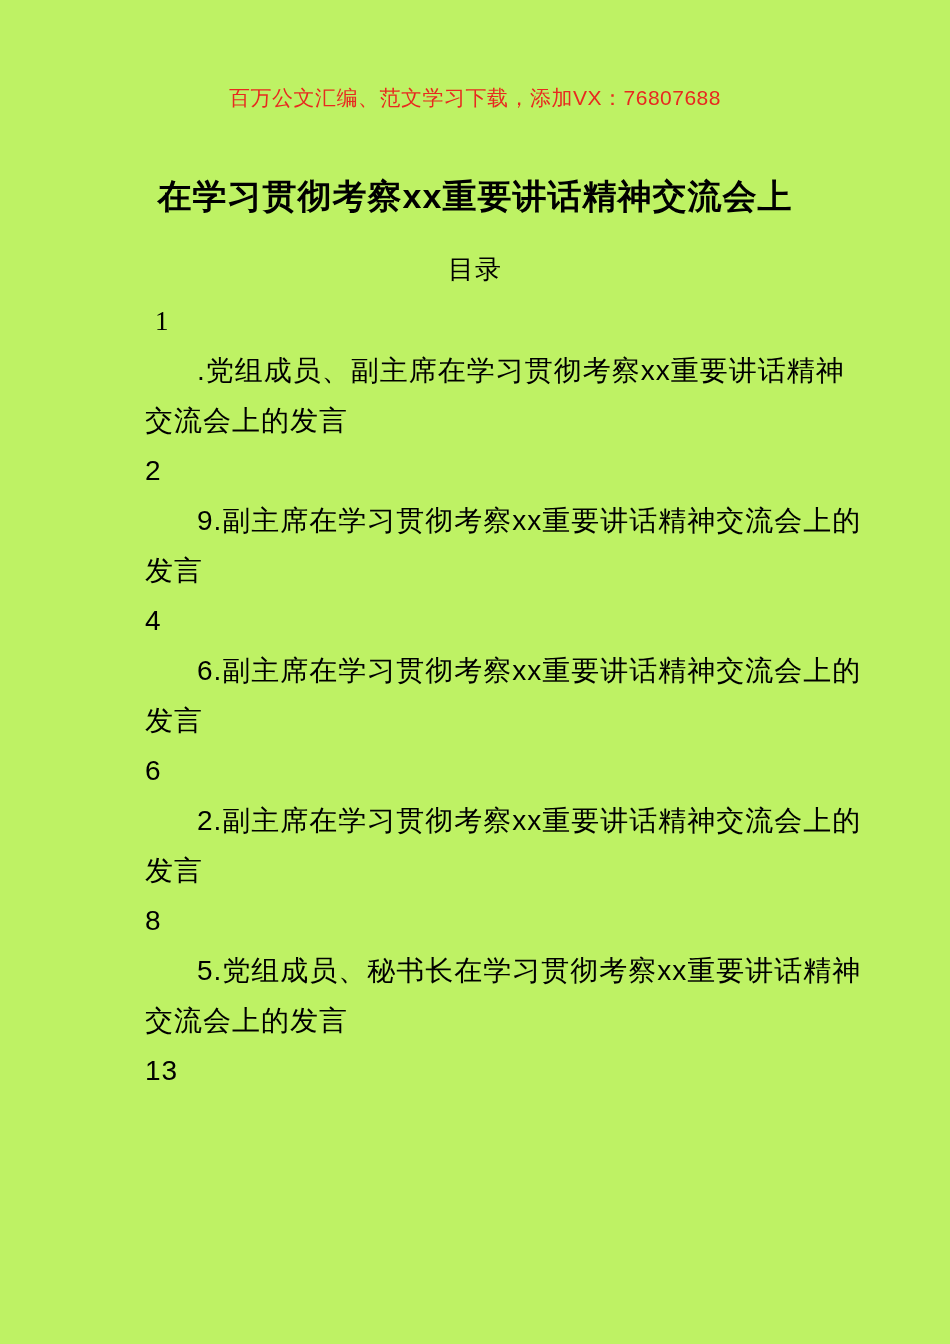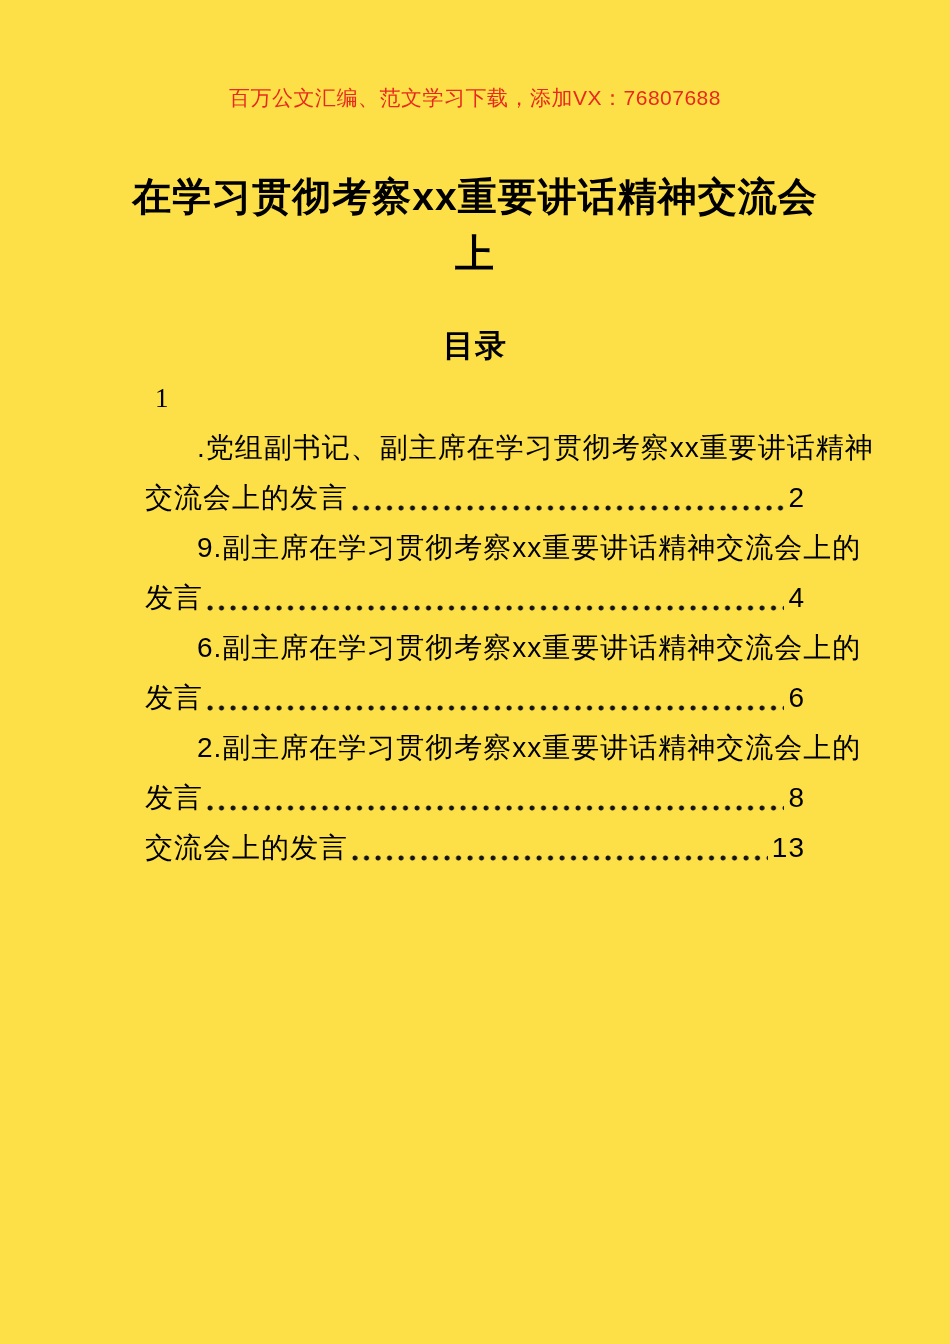--- a/index.html
+++ b/index.html
@@ -6,47 +6,47 @@
   body {
     width: 950px; height: 1344px;
     background: #ffffff;
     font-family: "Liberation Sans", sans-serif;
     color: #000000;
     overflow: hidden;
   }
   .page {
     position: relative;
     width: 950px; height: 1344px;
-    background: #fde047;
+    background: #bef264;
   }
   
   .promo {
     padding-top: 85px;
     text-align: center;
     font-size: 21px;
     line-height: 25px;
     color: #e8291f;
     letter-spacing: 0.5px;
   }
   
   .title {
     margin: 58px auto 0;
     width: 720px;
     text-align: center;
     font-weight: bold;
-    font-size: 39px;
+    font-size: 34px;
     line-height: 57px;
     letter-spacing: 1px;
   }
   
   .toc-heading {
-    margin-top: 40px;
+    margin-top: 20px;
     text-align: center;
-    font-weight: bold;
-    font-size: 31px;
+    font-weight: normal;
+    font-size: 26px;
     line-height: 48px;
     letter-spacing: 1px;
   }
   
   .toc {
     margin: 3px auto 0;
     width: 660px;
     font-size: 28px;
     line-height: 50px;
     letter-spacing: 1px;
@@ -58,20 +58,21 @@
     line-height: 50px;
   }
   .toc-line.first {
     text-indent: 52px;
     text-align-last: justify;
     white-space: nowrap;
   }
   .toc-line.last {
     display: flex;
     align-items: stretch;
+    flex-direction: column;
   }
   .toc-line.last .txt { white-space: nowrap; }
   .leader {
     flex: 1;
     margin: 0 4px 0 2px;
     background-image: radial-gradient(circle at 5px 35px, #141414 2.1px, rgba(0,0,0,0) 2.9px);
     background-size: 11.5px 50px;
     background-repeat: repeat-x;
     background-position: left top;
   }
@@ -91,21 +92,21 @@
     <div>在学习贯彻考察xx重要讲话精神交流会上</div>
   </div>
 
   <div class="toc-heading">目录</div>
 
   <div class="toc">
 
     <div class="toc-orphan">1</div>
 
     <div class="toc-entry">
-      <div class="toc-line first">.党组副书记、副主席在学习贯彻考察xx重要讲话精神</div>
+      <div class="toc-line first">.党组成员、副主席在学习贯彻考察xx重要讲话精神</div>
       <div class="toc-line last">
         <span class="txt">交流会上的发言</span>
         <span class="leader"></span>
         <span class="pagenum">2</span>
       </div>
     </div>
 
     <div class="toc-entry">
       <div class="toc-line first">9.副主席在学习贯彻考察xx重要讲话精神交流会上的</div>
       <div class="toc-line last">
@@ -127,20 +128,21 @@
     <div class="toc-entry">
       <div class="toc-line first">2.副主席在学习贯彻考察xx重要讲话精神交流会上的</div>
       <div class="toc-line last">
         <span class="txt">发言</span>
         <span class="leader"></span>
         <span class="pagenum">8</span>
       </div>
     </div>
 
     <div class="toc-entry">
+      <div class="toc-line first">5.党组成员、秘书长在学习贯彻考察xx重要讲话精神</div>
       <div class="toc-line last">
         <span class="txt">交流会上的发言</span>
         <span class="leader"></span>
         <span class="pagenum">13</span>
       </div>
     </div>
 
   </div>
 </div>
 

